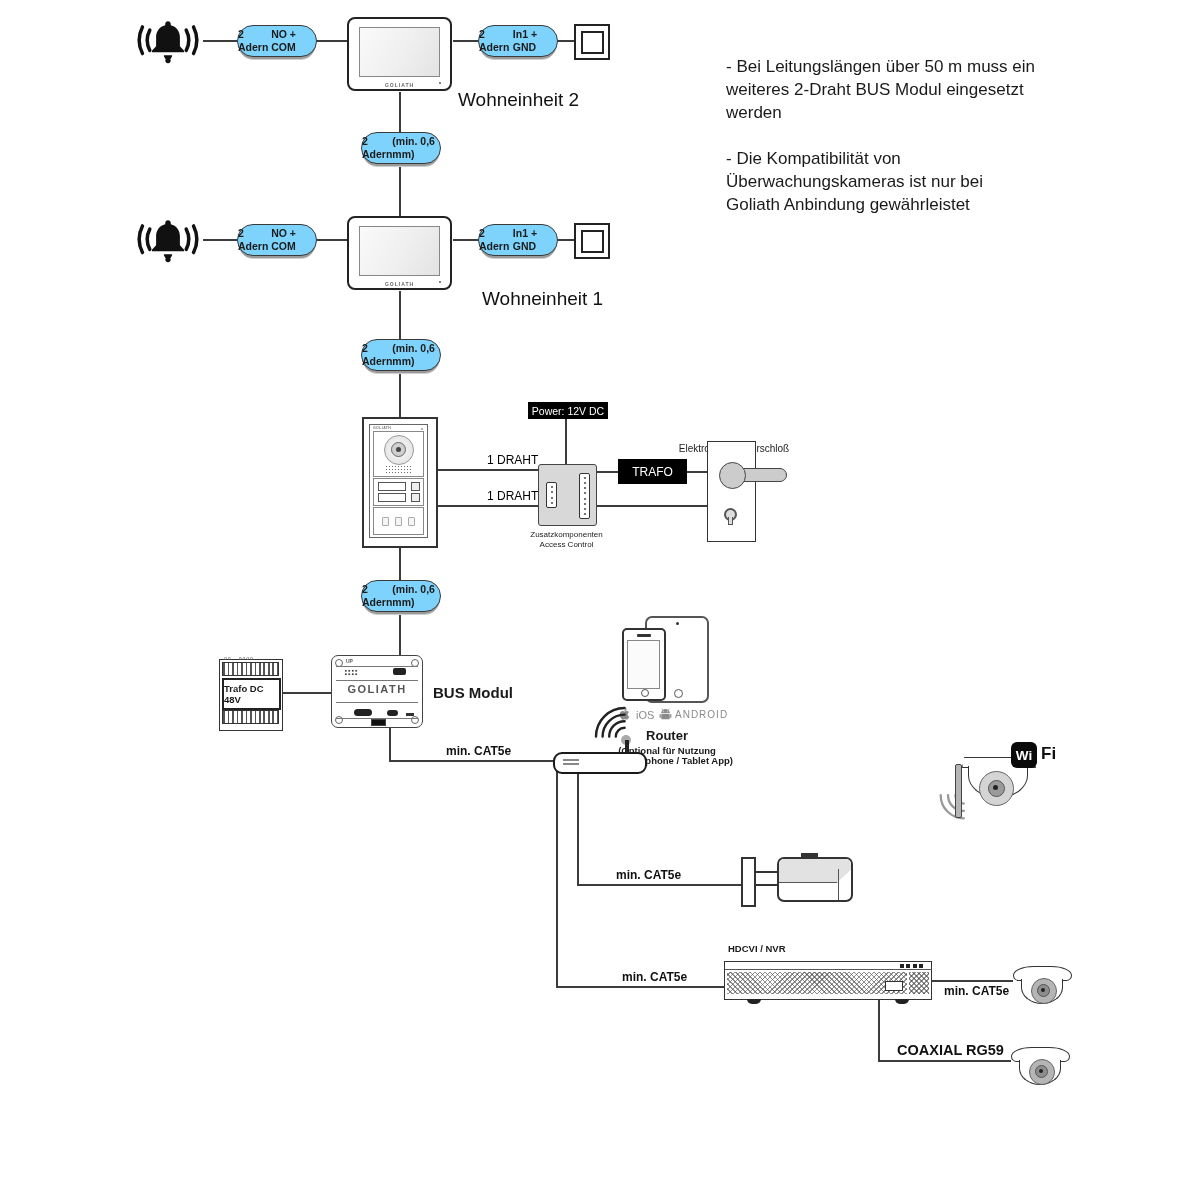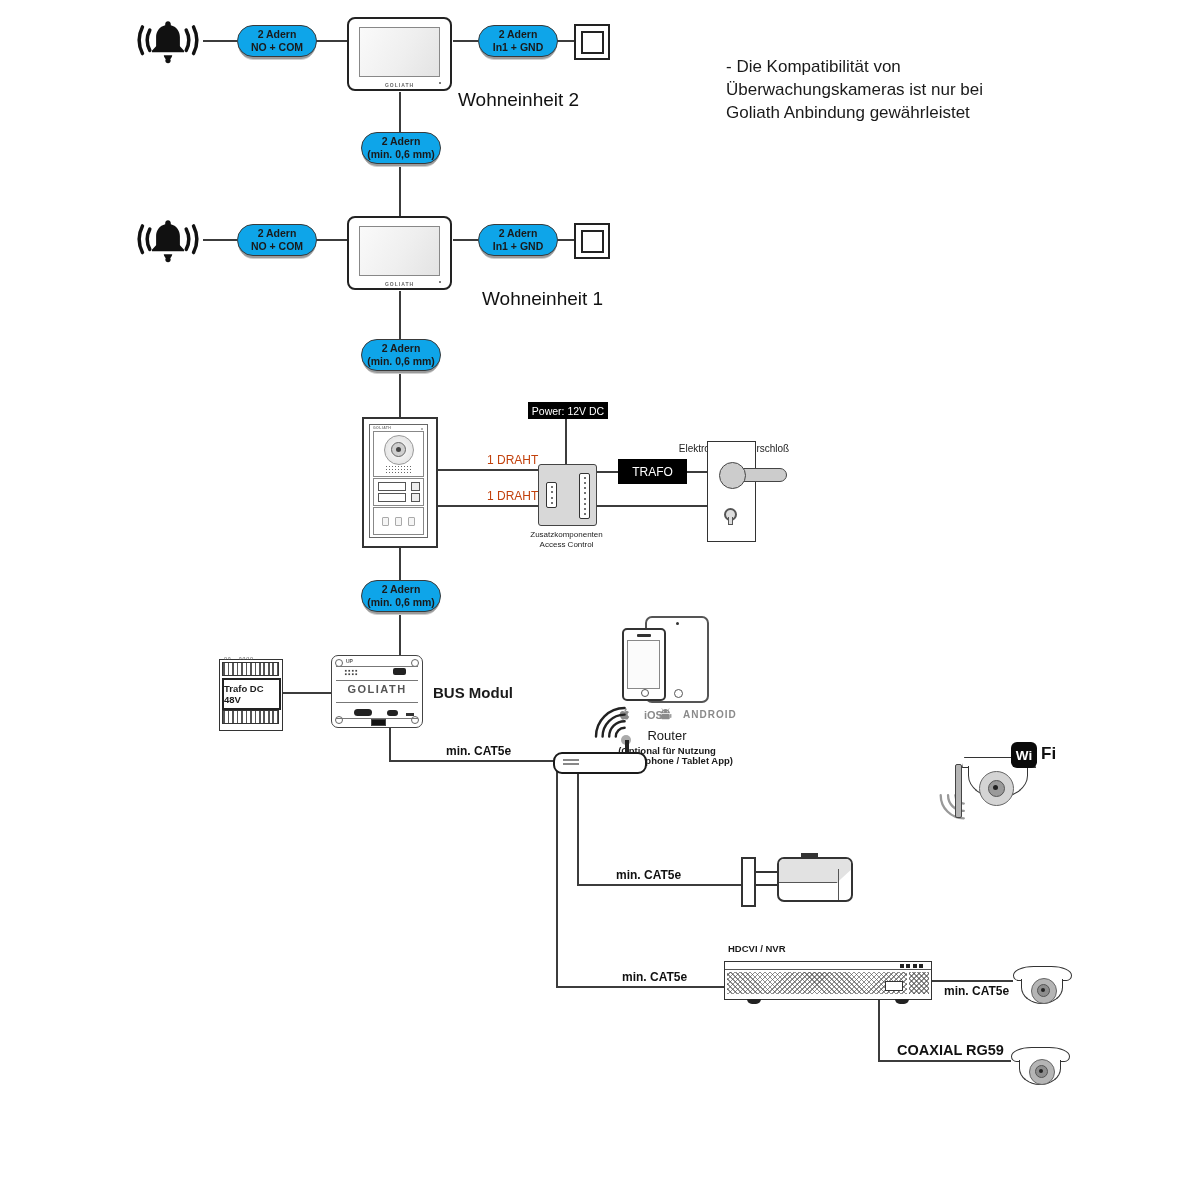--- a/index.html
+++ b/index.html
@@ -4,22 +4,22 @@
 <style>
   html,body{margin:0;padding:0;background:#fff;}
   .canvas{position:relative;width:1200px;height:1200px;background:#fff;overflow:hidden;
           font-family:"Liberation Sans", sans-serif;color:#1a1a1a;}
   .abs{position:absolute;}
   .line{position:absolute;background:#3c3c3c;}
   .hline{height:2px;}
   .vline{width:2px;}
 
   
-  .pill{position:absolute;width:78px;height:30px;background:#0ea5e9;border:1.5px solid #3a3a3a;
-        border-radius:16px;display:flex;flex-direction:column;align-items:center;justify-content:center;
+  .pill{position:absolute;width:78px;height:30px;background:#7dd3fc;border:1.5px solid #3a3a3a;
+        border-radius:16px;display:flex;align-items:center;justify-content:center;
         font-size:10.5px;font-weight:bold;line-height:1.25;z-index:3;
         box-shadow:0 3px 0 -1px #9a9a9a,0 6px 0 -3px #cfcfcf;}
 
   
   .monitor{width:101px;height:70px;border:2.5px solid #222;border-radius:8px;background:#fff;z-index:2;}
   .m-screen{position:absolute;left:10px;top:8px;width:79px;height:48px;border:1px solid #888;
             background:linear-gradient(120deg,#fafafa 0%,#efefef 55%,#e3e3e3 100%);}
   .m-brand{position:absolute;left:0;right:0;bottom:1px;text-align:center;font-size:5px;
            letter-spacing:1px;color:#666;font-weight:bold;}
   .m-dot{position:absolute;right:9px;bottom:5px;width:2px;height:2px;background:#555;border-radius:50%;}
@@ -100,22 +100,22 @@
 
   
   .tablet{left:645px;top:616px;width:60px;height:83px;border:2px solid #555;border-radius:7px;background:#fff;z-index:1;}
   .t-cam{position:absolute;left:50%;top:4px;width:3px;height:3px;margin-left:-1.5px;border-radius:50%;background:#333;}
   .t-home{position:absolute;left:50%;bottom:3px;width:7px;height:7px;margin-left:-3.5px;border-radius:50%;border:1px solid #555;}
   .phone{left:622px;top:628px;width:40px;height:69px;border:2px solid #333;border-radius:5px;background:#fff;z-index:2;}
   .p-speaker{position:absolute;left:50%;top:4px;width:14px;height:2.5px;margin-left:-7px;background:#333;border-radius:1px;}
   .p-screen{position:absolute;left:2.5px;top:10px;width:31px;height:47px;border:1px solid #888;background:#fbfbfb;}
   .p-home{position:absolute;left:50%;bottom:2.5px;width:6px;height:6px;margin-left:-3px;border-radius:50%;border:1px solid #555;}
 
-  .os-row-text{position:absolute;color:#8a8a8a;font-weight:bold;margin-left:8px;}
-  .router-title{position:absolute;left:592px;top:728px;width:150px;text-align:center;font-size:13px;font-weight:normal;}
+  .os-row-text{position:absolute;color:#8a8a8a;font-weight:normal;}
+  .router-title{position:absolute;left:592px;top:728px;width:150px;text-align:center;font-size:13px;font-weight:bold;}
   .router-sub{position:absolute;left:572px;top:742px;width:190px;text-align:center;font-size:9.5px;font-weight:bold;line-height:1.8;}
 
   
   .cable-lbl{position:absolute;font-size:12px;font-weight:bold;color:#111;}
   .coax-lbl{position:absolute;font-size:14.5px;font-weight:bold;color:#111;}
 
   
   .nvr{left:724px;top:961px;width:206px;height:37px;border:1.5px solid #333;background:#fff;z-index:2;}
   .nvr-topline{position:absolute;left:0;right:0;top:7px;height:1px;background:#555;}
   .nvr-mesh{position:absolute;left:2px;right:24px;top:10px;bottom:5px;
@@ -165,21 +165,21 @@
               color:#fff;font-weight:bold;font-size:13.5px;display:flex;align-items:center;justify-content:center;z-index:3;}
   .wifi-fi{position:absolute;left:1041px;top:744px;font-size:17px;font-weight:bold;color:#111;z-index:3;}
 
   
   .notes{left:726px;top:55px;width:360px;}
   .notes-title{font-size:17px;font-weight:bold;margin-bottom:5px;}
   .notes p{margin:0 0 23px 0;font-size:17px;line-height:23px;white-space:pre-line;}
 
   .footer{left:0;top:1130px;width:1200px;text-align:center;font-size:17.5px;}
 
-  .draht-lbl{position:absolute;font-size:12px;color:#c2410c;}
+  .draht-lbl{position:absolute;font-size:12px;color:#000000;}
   .bus-modul-lbl{position:absolute;left:433px;top:684px;font-size:15px;font-weight:bold;}
   .lock-lbl{position:absolute;left:678px;top:443px;width:112px;text-align:center;font-size:10px;color:#222;}
 </style>
 </head>
 <body>
 
 <div class="canvas">
 
   <div class="abs" style="left:0;top:0;width:660px;height:120px">
     <svg class="abs" style="left:133px;top:13px" width="70" height="58" viewBox="0 0 40 30">
@@ -241,20 +241,23 @@
       <span>In1 + GND</span>
     </div>
     <div class="line hline" style="left:556px;top:40px;width:18px"></div>
     <div class="pushbtn abs" style="left:574px;top:24px">
       <div class="pushbtn-in"></div>
     </div>
     <div class="unit-name" style="left:482px;top:89px">Wohneinheit 1</div>
   </div>
 
   <div class="abs notes">
+    <p>- Bei Leitungslängen über 50 m muss ein
+weiteres 2-Draht BUS Modul eingesetzt
+werden</p>
     <p>- Die Kompatibilität von
 Überwachungskameras ist nur bei
 Goliath Anbindung gewährleistet</p>
   </div>
 
   <div class="line vline" style="left:399px;top:92px;height:41px"></div>
   <div class="pill" style="left:361px;top:132px">
     <span>2 Adern</span>
     <span>(min. 0,6 mm)</span>
   </div>

